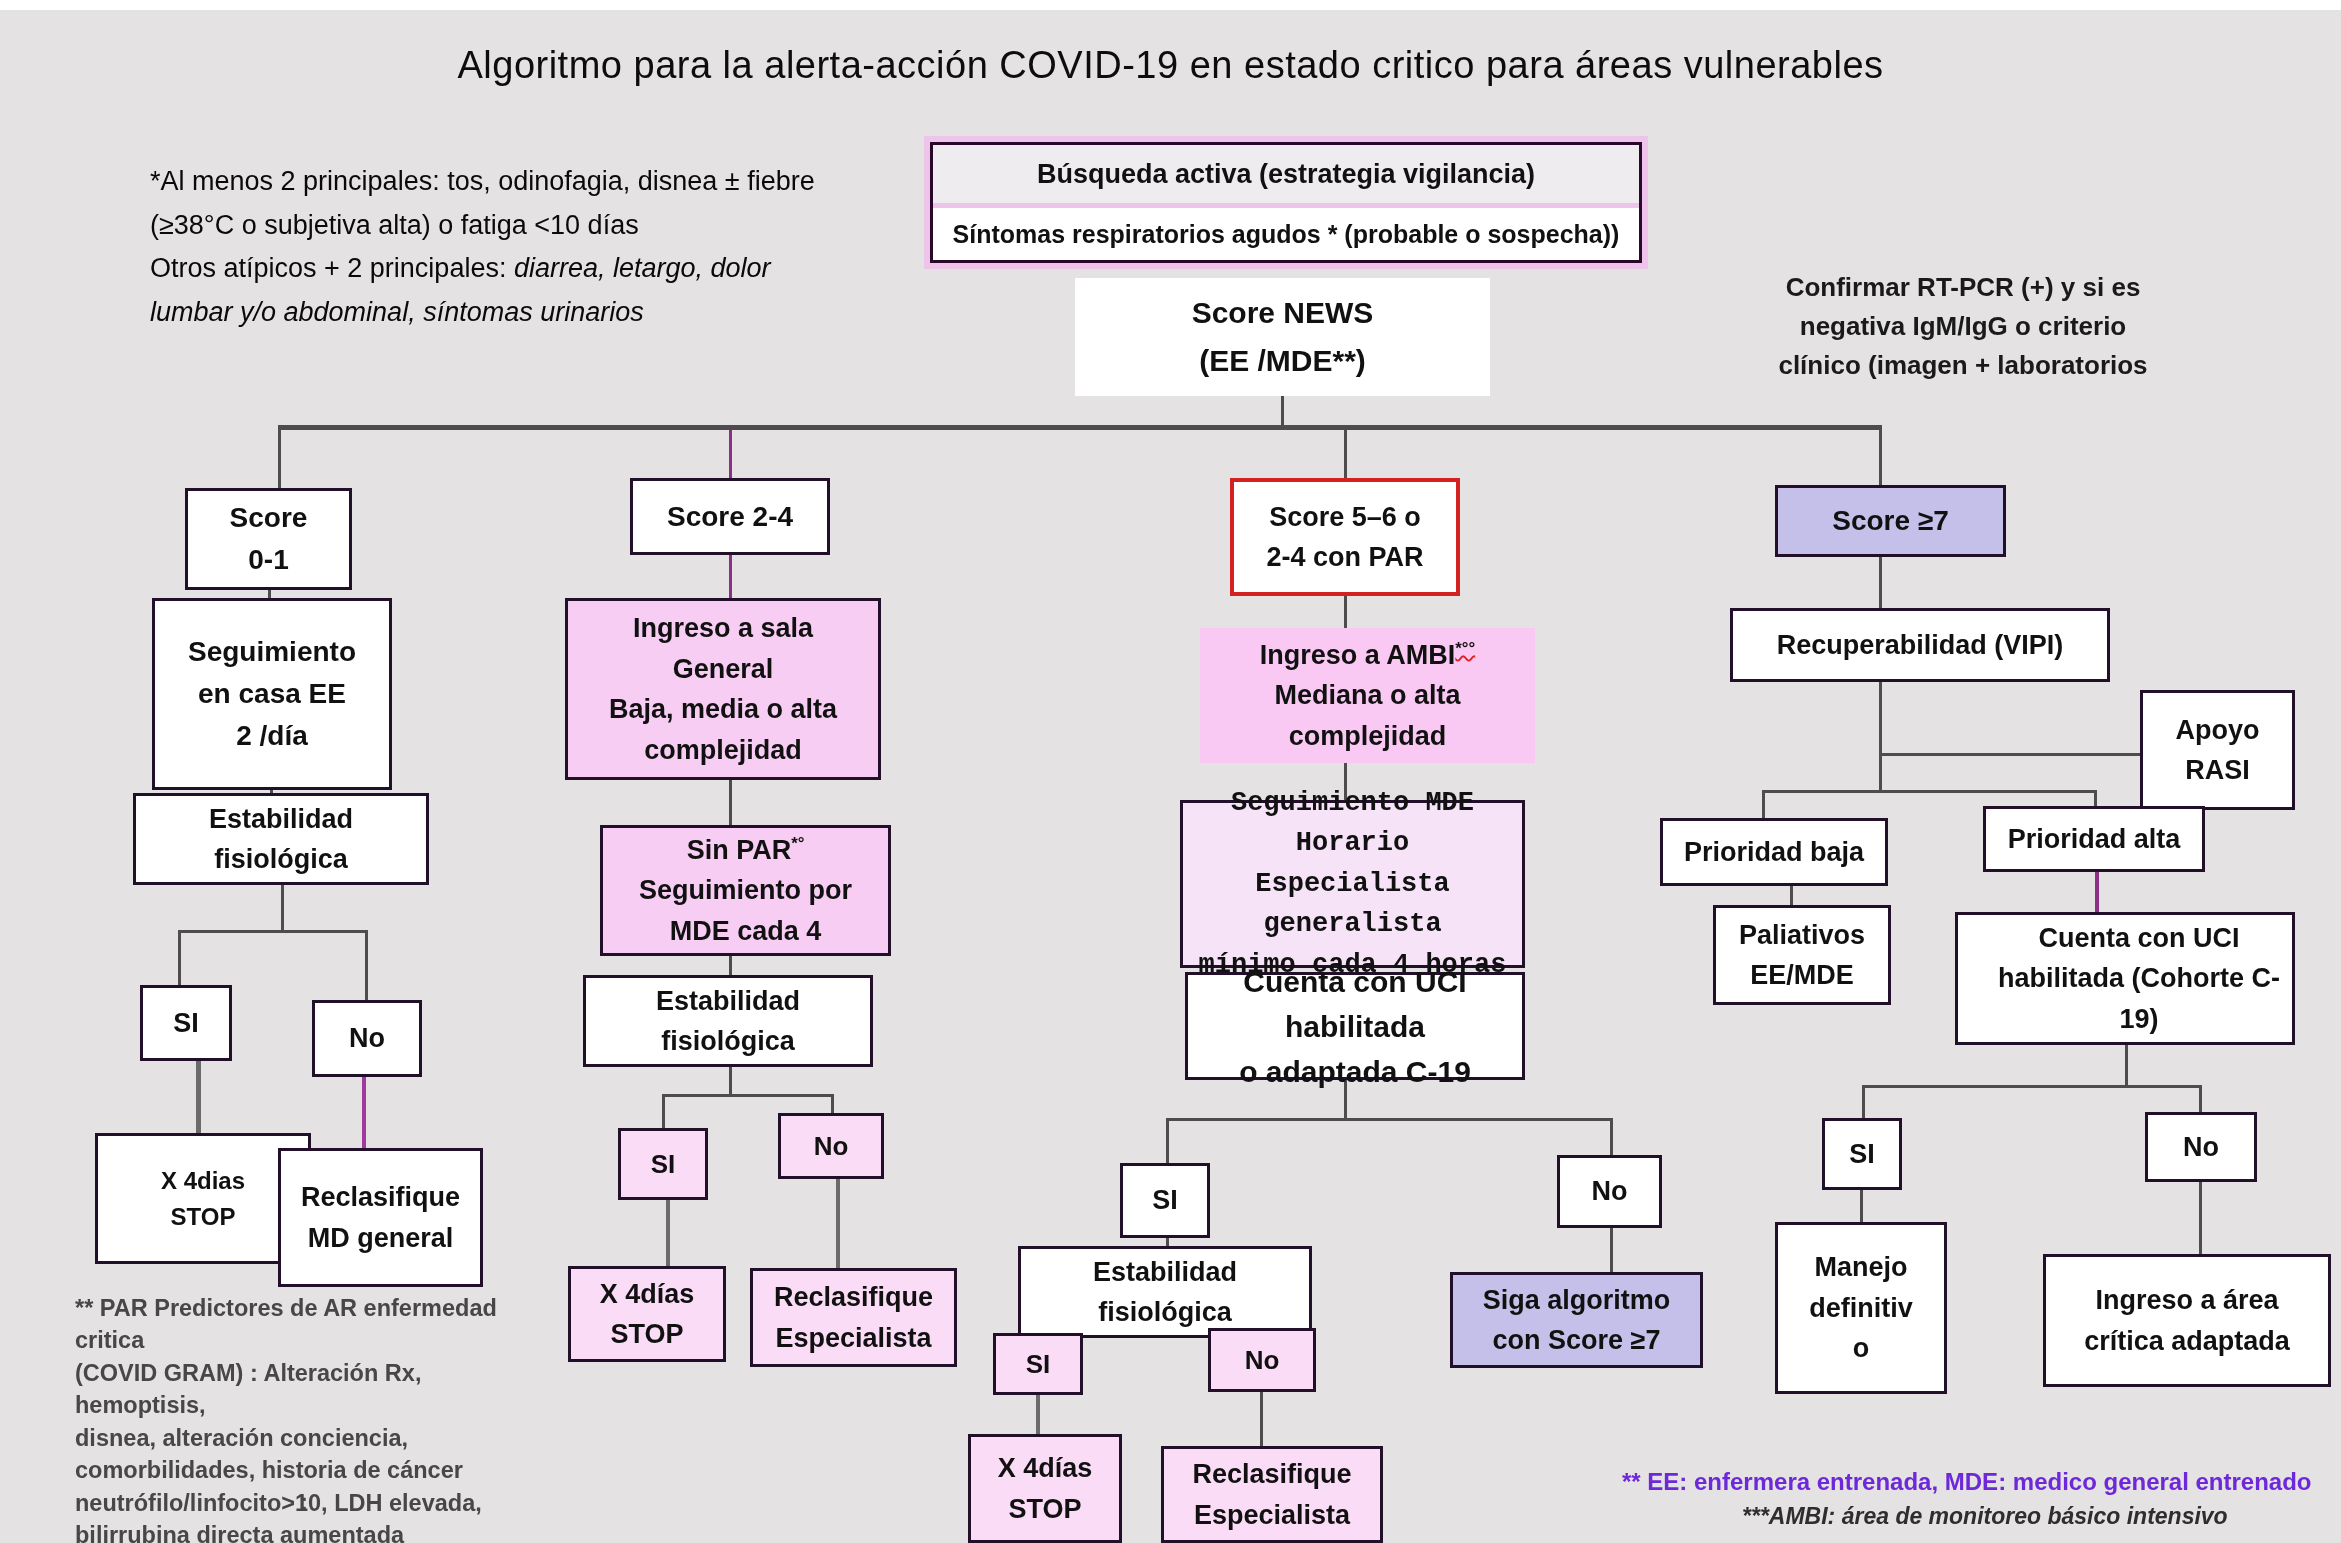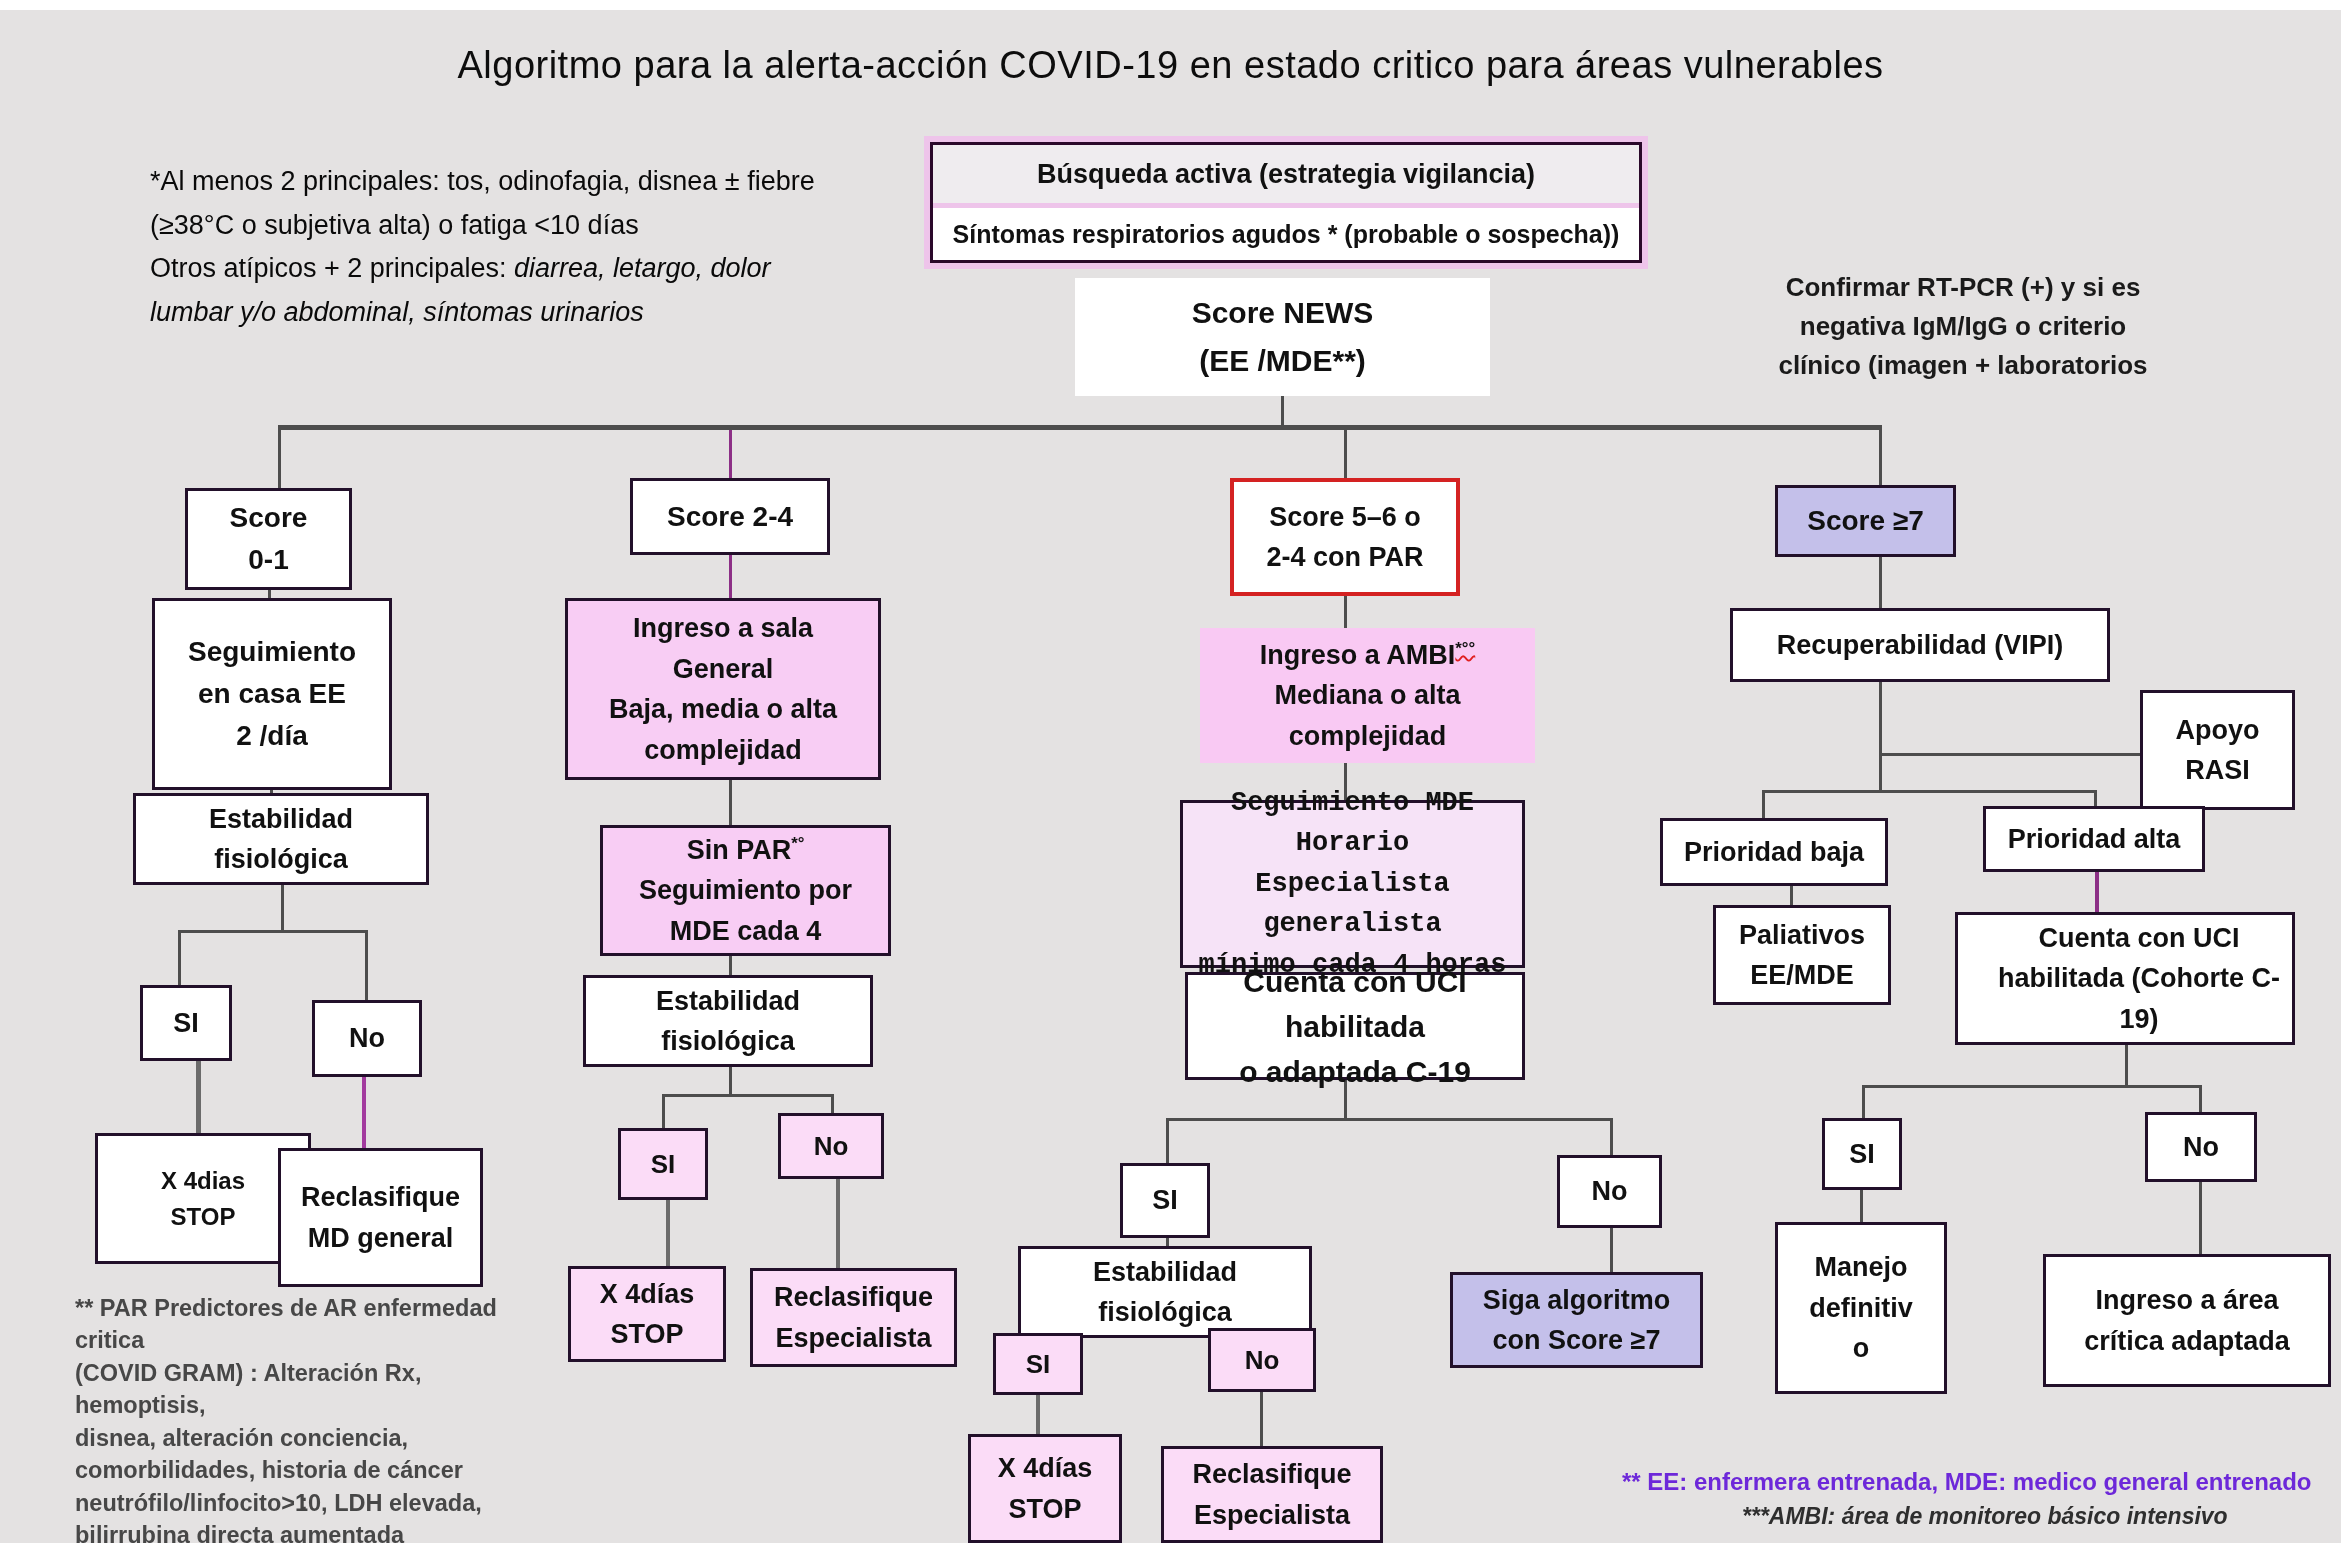--- a/index.html
+++ b/index.html
@@ -156,21 +156,21 @@
   <div class="ln lngr" style="left:1036px;top:1395px;width:4px;height:39px;"></div>
   <div class="ln" style="left:1260px;top:1392px;width:3px;height:54px;"></div>
   <div class="node lpink" style="left:968px;top:1434px;width:154px;height:109px;">X 4días
 STOP</div>
   <div class="node lpink" style="left:1161px;top:1446px;width:222px;height:97px;">Reclasifique
 Especialista</div>
   <div class="ln" style="left:1610px;top:1228px;width:3px;height:44px;"></div>
   <div class="node lav" style="left:1450px;top:1272px;width:253px;height:96px;">Siga algoritmo
 con Score ≥7</div>
 
-  <div class="node lav" style="left:1775px;top:485px;width:181px;height:72px;font-size:28px;">Score ≥7</div>
+  <div class="node lav" style="left:1775px;top:485px;width:231px;height:72px;font-size:28px;">Score ≥7</div>
   <div class="ln" style="left:1879px;top:557px;width:3px;height:51px;"></div>
   <div class="node" style="left:1730px;top:608px;width:380px;height:74px;">Recuperabilidad (VIPI)</div>
   <div class="ln" style="left:1879px;top:682px;width:3px;height:110px;"></div>
   <div class="ln" style="left:1879px;top:753px;width:261px;height:3px;"></div>
   <div class="node" style="left:2140px;top:690px;width:155px;height:120px;">Apoyo
 RASI</div>
   <div class="ln" style="left:1762px;top:790px;width:334px;height:3px;"></div>
   <div class="ln" style="left:1762px;top:790px;width:3px;height:28px;"></div>
   <div class="ln" style="left:2094px;top:790px;width:3px;height:16px;"></div>
   <div class="node" style="left:1660px;top:818px;width:228px;height:68px;">Prioridad baja</div>

